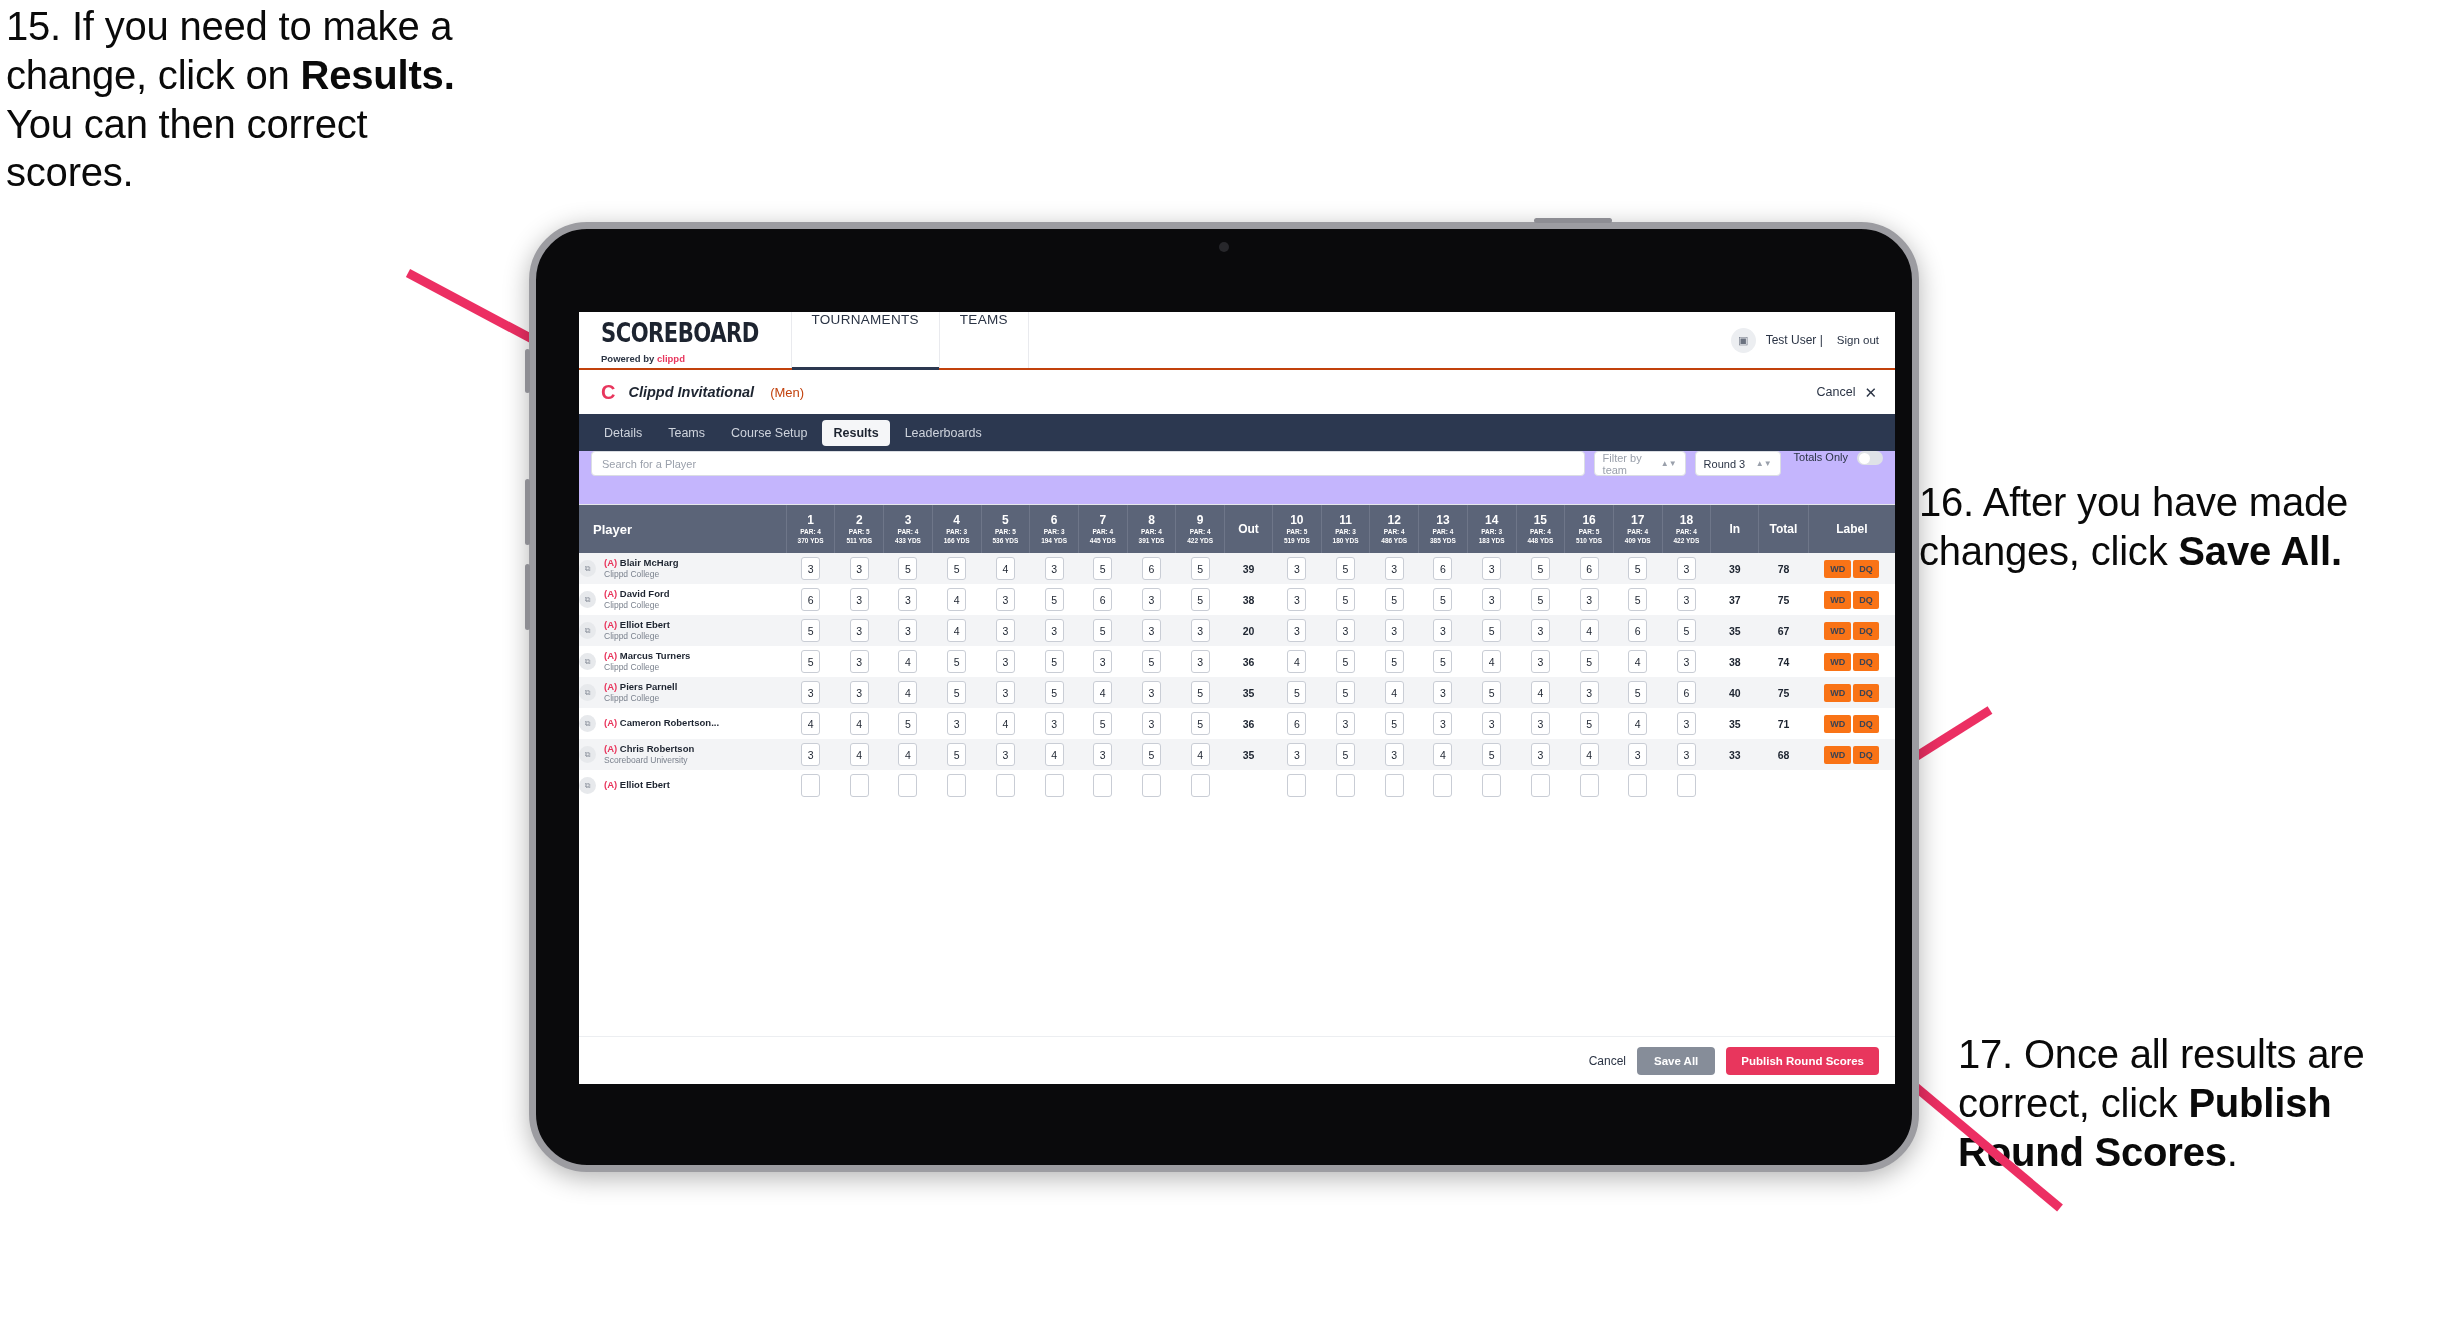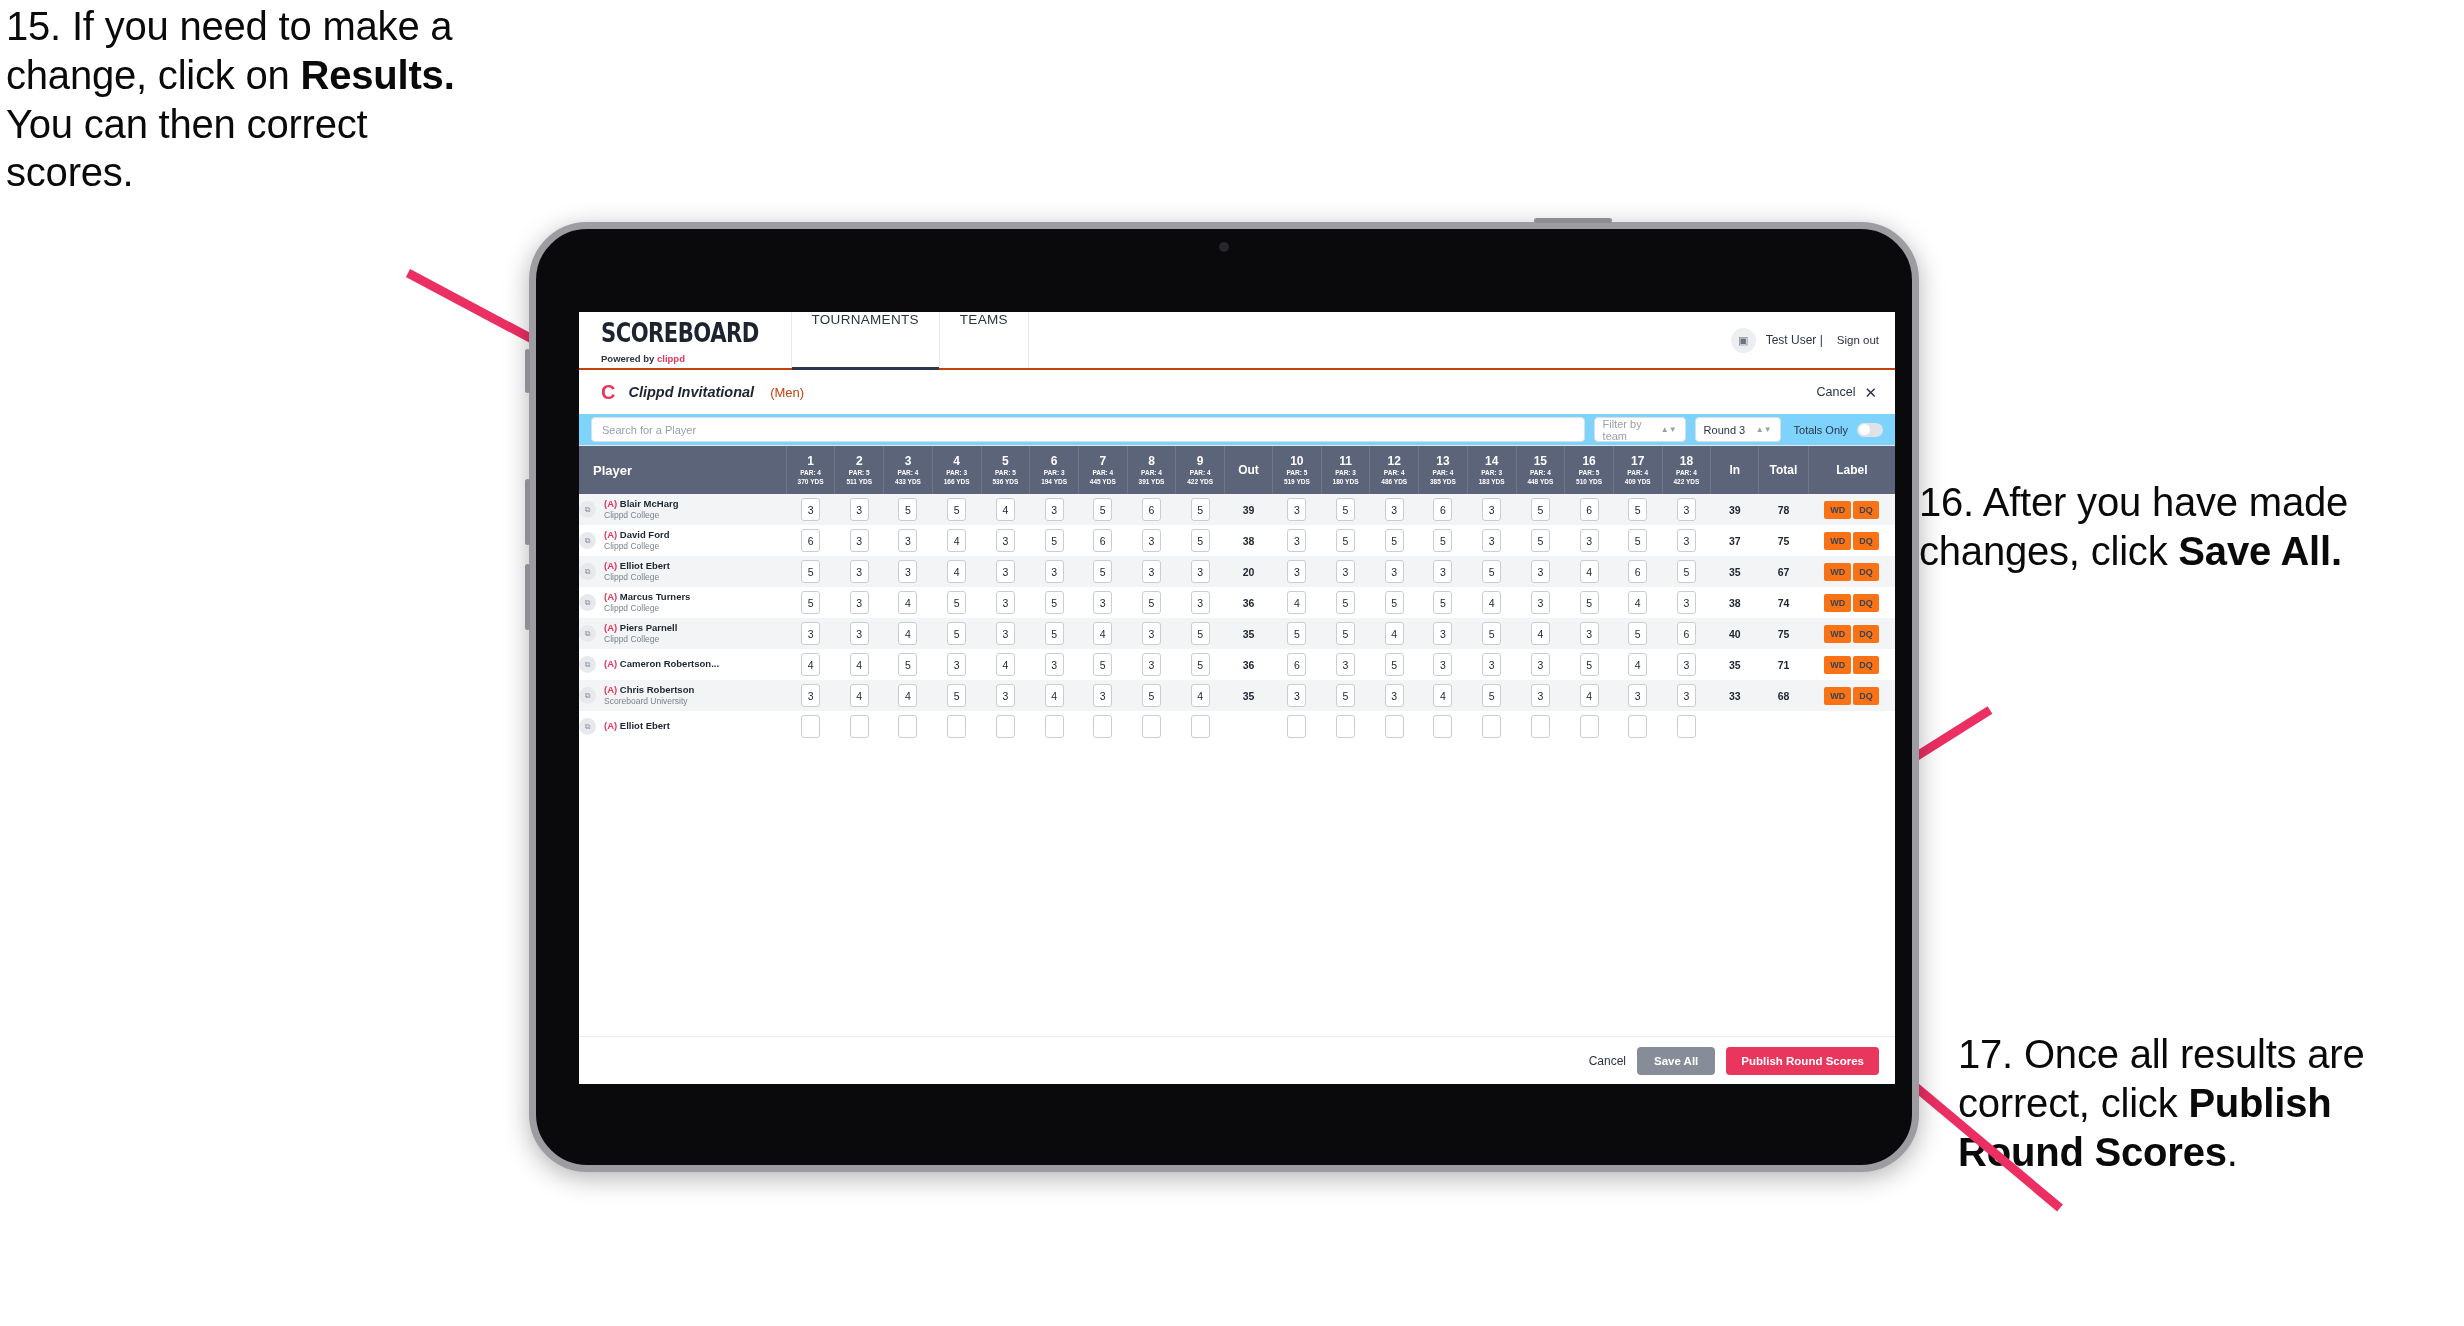--- a/index.html
+++ b/index.html
@@ -112,21 +112,21 @@
     height: 37px; background: #2c3850; display: flex; align-items: center;
     padding-left: 14px; gap: 4px; flex: none;
   }
   .stab {
     font-size: 12.5px; color: #cfd4dd; padding: 6px 11px; border-radius: 4px;
   }
   .stab.active { background: #f5f6f8; color: #1d2430; font-weight: 600; }
 
   
   .fbar {
-    height: 32px; background: #7dd3fc; display: flex; align-items: center;
+    height: 54px; background: #c4b5fd; display: flex; align-items: flex-start;
     padding: 0 12px; gap: 9px; flex: none;
     border-bottom: 1px solid #e6e8ec;
   }
   .search {
     flex: 1; height: 25px; background: #fff; border: 1px solid #dadde3;
     border-radius: 4px; display: flex; align-items: center; padding: 0 10px;
     font-size: 11px; color: #9aa0ab;
   }
   .selbox {
     height: 25px; background: #fff; border: 1px solid #dadde3; border-radius: 4px;
@@ -283,20 +283,27 @@
       <div class="tbar">
         <span class="tlogo">C</span>
         <span class="ttitle">Clippd Invitational</span>
         <span class="tgender">(Men)</span>
         <div class="tbar-right">
           <span class="cancel-top">Cancel</span>
           <span class="xmark">✕</span>
         </div>
       </div>
 
+      <div class="stabs">
+        <div class="stab"><span>Details</span></div>
+        <div class="stab"><span>Teams</span></div>
+        <div class="stab"><span>Course Setup</span></div>
+        <div class="stab active"><span>Results</span></div>
+        <div class="stab"><span>Leaderboards</span></div>
+      </div>
 
       <div class="fbar">
         <div class="search">
           <span>Search for a Player</span>
         </div>
         <div class="selbox ph">
           <span>Filter by team</span>
           <span class="caret">▲▼</span>
         </div>
         <div class="selbox val">

